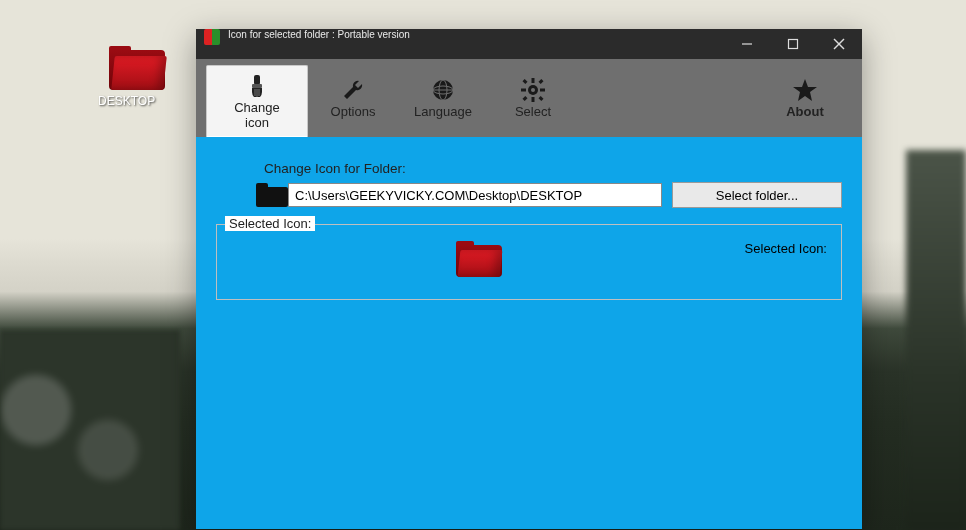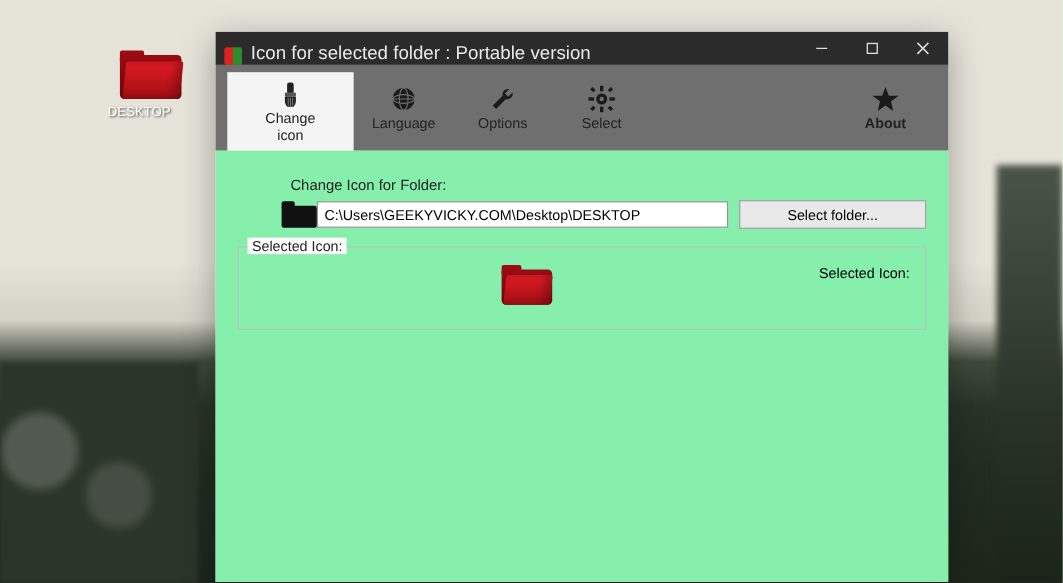--- a/index.html
+++ b/index.html
@@ -96,23 +96,23 @@
     box-shadow: 0 8px 30px rgba(0,0,0,0.35);
     z-index: 10;
     display: flex;
     flex-direction: column;
   }
   .titlebar {
     height: 30px;
     background: #2b2b2b;
     color: #eaeaea;
     display: flex;
-    align-items: flex-end;
+    align-items: flex-start;
     padding-left: 8px;
-    font-size: 17px;
+    font-size: 10px;
   }
   .titlebar .app-icon {
     width: 16px; height: 16px; margin-right: 8px;
     background: linear-gradient(90deg,#d22 0 50%, #2a8f2a 50% 100%);
     border-radius: 2px;
   }
   .title-text { flex: 0 0 auto; }
   .title-spacer { flex: 1; }
   .win-btns { display:flex; height:100%; }
   .win-btn {
@@ -138,32 +138,32 @@
     font-size:13px;
     gap:1px;
     cursor:pointer;
   }
   .toolbar .tab-btn.active {
     background:#f4f4f4;
     border:1px solid #c8c8c8;
     border-bottom:none;
     margin-top:6px;
     margin-left:10px;
-    width: 116px;
+    width: 102px;
     height: 72px;
     border-radius:2px 2px 0 0;
     box-shadow: 0 -1px 0 #fff inset;
   }
   .tab-btn .icon { width:26px; height:26px; margin-bottom:1px; display:flex; align-items:center; justify-content:center; }
   .tab-label { text-align:center; line-height:1.1; }
   .toolbar .spacer { flex:1; }
 
   .content {
     flex:1;
-    background:#86efac;
+    background:#0ea5e9;
     padding: 24px 20px;
     position:relative;
     z-index: 11;
   }
   .field-row {
     display:flex; align-items:center; gap:10px;padding-left:40px;
   }
   .section-label { font-size:13.5px; color:#222; margin-bottom:6px; margin-left:48px;}
   .folder-black {
     width:32px; height:24px; position:relative;
@@ -269,38 +269,38 @@
           <line x1="11" y1="16" x2="11" y2="23" stroke="#888" stroke-width="0.8"></line>
           <line x1="13" y1="16" x2="13" y2="24" stroke="#888" stroke-width="0.8"></line>
           <line x1="15" y1="16" x2="15" y2="23" stroke="#888" stroke-width="0.8"></line>
         </svg>
       </span>
       <span class="tab-label">Change</span>
       <span class="tab-label">icon</span>
     </div>
 
     <div class="tab-btn">
+      <span class="icon wrench-icon">
+        <svg width="26" height="26" viewBox="0 0 26 26">
+          <path d="M19 4 a5 5 0 0 0 -6 6 L4 19 l3 3 9 -9 a5 5 0 0 0 6 -6 l-4 4 -3 -3 z" fill="#1a1a1a"></path>
+        </svg>
+      </span>
+      <span class="tab-label">Options</span>
+    </div>
+
+    <div class="tab-btn">
       <span class="icon globe-icon">
         <svg width="26" height="26" viewBox="0 0 26 26">
           <circle cx="13" cy="13" r="10" fill="#1a1a1a"></circle>
           <ellipse cx="13" cy="13" rx="10" ry="4" fill="none" stroke="#6f6f6f" stroke-width="1"></ellipse>
           <ellipse cx="13" cy="13" rx="4" ry="10" fill="none" stroke="#6f6f6f" stroke-width="1"></ellipse>
           <line x1="3" y1="13" x2="23" y2="13" stroke="#6f6f6f" stroke-width="1"></line>
         </svg>
       </span>
       <span class="tab-label">Language</span>
-    </div>
-
-    <div class="tab-btn">
-      <span class="icon wrench-icon">
-        <svg width="26" height="26" viewBox="0 0 26 26">
-          <path d="M19 4 a5 5 0 0 0 -6 6 L4 19 l3 3 9 -9 a5 5 0 0 0 6 -6 l-4 4 -3 -3 z" fill="#1a1a1a"></path>
-        </svg>
-      </span>
-      <span class="tab-label">Options</span>
     </div>
 
     <div class="tab-btn">
       <span class="icon gear-icon">
         <svg width="26" height="26" viewBox="0 0 26 26">
           <circle cx="13" cy="13" r="5" fill="#1a1a1a"></circle>
           <g fill="#1a1a1a">
             <rect x="11.5" y="1" width="3" height="5"></rect>
               <rect x="11.5" y="20" width="3" height="5"></rect>
             <rect x="1" y="11.5" width="5" height="3"></rect>

